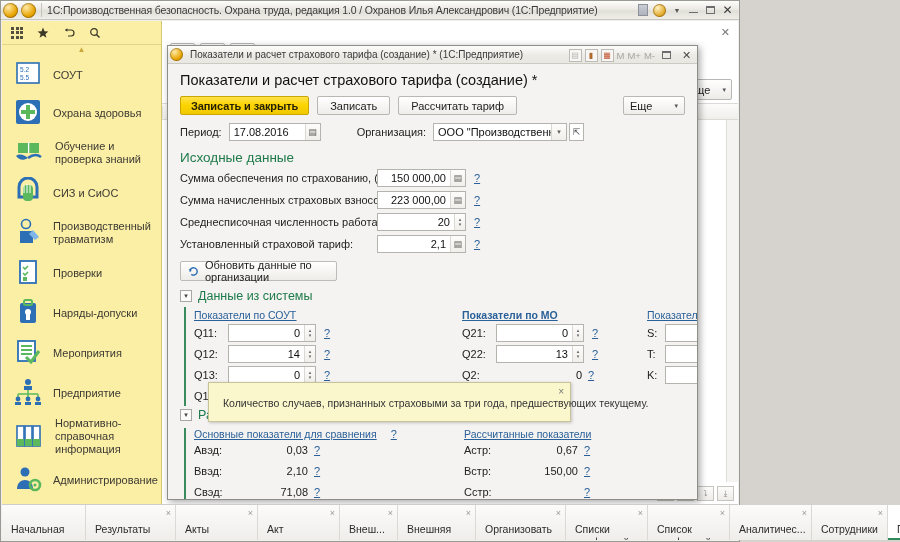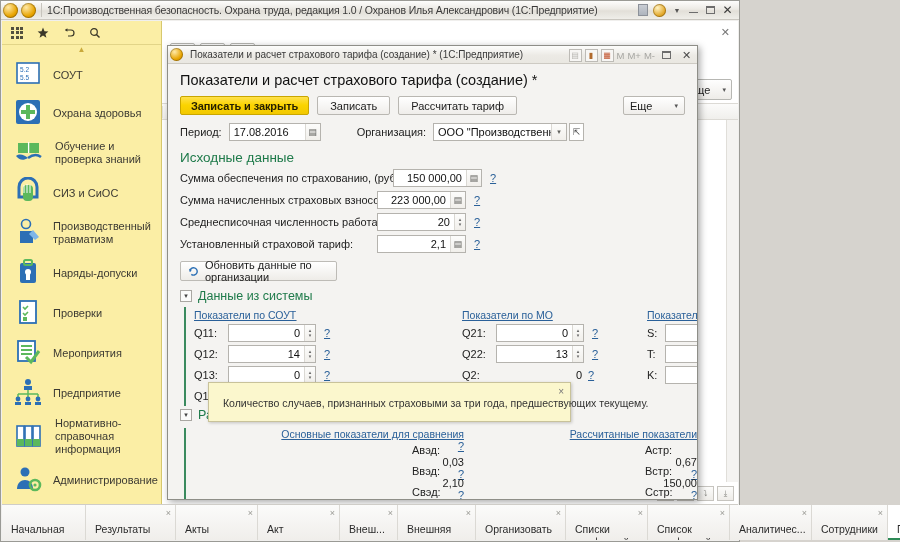--- a/index.html
+++ b/index.html
@@ -213,21 +213,21 @@
     position:relative;
   }
   .colhead{font-size:10.5px;color:#2a6099;text-decoration:underline;white-space:nowrap;}
   .grid3{ display:grid; grid-template-columns:268px 185px auto; }
   .gcell{ display:flex; align-items:center; height:21px;}
   .gcell .klbl{ width:34px; font-size:11px; color:#222;}
   .mini-inp{ width:88px; }
   .flat-val{ width:88px; text-align:right; font-size:11px; color:#111; padding-right:2px;}
   #calcsec { margin:4px 0 0 16px; border-left:2px solid #3a8a5e; padding-left:8px;}
   .grid2{ display:grid; grid-template-columns:270px auto; }
-  .rcell{ display:flex; align-items:flex-end; height:21px; font-size:11px; color:#222;flex-direction:column;}
+  .rcell{ display:flex; align-items:flex-start; height:21px; font-size:11px; color:#222;}
   .rcell .rl{ width:52px;}
   .rcell .rv{ width:62px; text-align:right;}
   #tooltip{
     position:absolute; left:40px; top:318px; width:363px; height:40px;
     background:#fbf7cd; border:1px solid #c8c29a;
     box-shadow:1px 1px 3px rgba(0,0,0,.2);
     font-size:10.5px; color:#333;
   }
   #tooltip .tt-txt{ padding:14px 0 0 14px; white-space:nowrap;}
   #tooltip .tt-x{ position:absolute; right:6px; top:3px; font-size:10px; color:#777;}
@@ -369,39 +369,39 @@
             <path d="M7 14h13v12H7z" fill="#2c6fb5"></path>
             <path d="M20 13l6 7-4 3-6-6z" fill="#7fb6e8"></path>
           </svg>
         </span>
         <span class="lbl">Производственный травматизм</span>
       </div>
 
       <div class="nav-item">
         <span class="navsvg">
           <svg width="30" height="30" viewBox="0 0 30 30">
+            <rect x="7" y="4" width="16" height="22" fill="#fff" stroke="#2c6fb5" stroke-width="1.8"></rect>
+            <path d="M10 10l2 2 3-3" stroke="#5cb85c" stroke-width="1.6" fill="none"></path>
+            <path d="M10 16l2 2 3-3" stroke="#5cb85c" stroke-width="1.6" fill="none"></path>
+            <rect x="10" y="20" width="4" height="4" fill="#5cb85c"></rect>
+          </svg>
+        </span>
+        <span class="lbl">Проверки</span>
+      </div>
+
+      <div class="nav-item">
+        <span class="navsvg">
+          <svg width="30" height="30" viewBox="0 0 30 30">
             <rect x="7" y="6" width="16" height="20" rx="2" fill="#2c6fb5"></rect>
             <rect x="11" y="3" width="8" height="5" rx="1.5" fill="none" stroke="#5cb85c" stroke-width="2"></rect>
             <circle cx="15" cy="15" r="3" fill="#fff"></circle>
               <rect x="13" y="17" width="4" height="6" fill="#fff"></rect>
           </svg>
         </span>
         <span class="lbl">Наряды-допуски</span>
-      </div>
-
-      <div class="nav-item">
-        <span class="navsvg">
-          <svg width="30" height="30" viewBox="0 0 30 30">
-            <rect x="7" y="4" width="16" height="22" fill="#fff" stroke="#2c6fb5" stroke-width="1.8"></rect>
-            <path d="M10 10l2 2 3-3" stroke="#5cb85c" stroke-width="1.6" fill="none"></path>
-            <path d="M10 16l2 2 3-3" stroke="#5cb85c" stroke-width="1.6" fill="none"></path>
-            <rect x="10" y="20" width="4" height="4" fill="#5cb85c"></rect>
-          </svg>
-        </span>
-        <span class="lbl">Проверки</span>
       </div>
 
       <div class="nav-item">
         <span class="navsvg">
           <svg width="30" height="30" viewBox="0 0 30 30">
             <rect x="5" y="4" width="17" height="20" fill="#fff" stroke="#2c6fb5" stroke-width="1.8"></rect>
             <path d="M8 9h11M8 13h11M8 17h11" stroke="#5cb85c" stroke-width="1.8"></path>
             <path d="M13 20l5 5 8-11" stroke="#5cb85c" stroke-width="3" fill="none"></path>
           </svg>
         </span>
@@ -551,21 +551,21 @@
           <span class="txt">ООО "Производственное предпри</span>
           <span class="btn-side" style="font-size:7px;">▾</span>
         </span>
         <span class="inp" style="width:15px;justify-content:center;margin-left:2px;font-size:9px;color:#4a4a4a;">⇱</span>
       </div>
 
       <div class="sec-h">Исходные данные</div>
 
       <div class="frow">
         <span class="flabel" style="width:197px;">Сумма обеспечения по страхованию, (руб.):</span>
-        <span class="inp num" style="width:89px;margin-left:16px;">
+        <span class="inp num" style="width:89px;">
           <span class="txt">150 000,00</span>
           <span class="btn-side">▤</span>
         </span>
         <span class="qm">?</span>
       </div>
 
       <div class="frow">
         <span class="flabel" style="width:197px;">Сумма начисленных страховых взносов, (руб.):</span>
         <span class="inp num" style="width:89px;">
           <span class="txt">223 000,00</span>
@@ -608,21 +608,21 @@
       <div class="collapse-row">
         <span class="collapse-box">▾</span>
         <span class="collapse-lbl">Данные из системы</span>
       </div>
 
       <div id="sysdata">
         <div class="grid3">
           <div class="gcell" style="height:15px;text-decoration:underline;">
             <span class="colhead">Показатели по СОУТ</span>
           </div>
-          <div class="gcell" style="height:15px;">
+          <div class="gcell" style="height:15px;font-weight:bold;">
             <span class="colhead">Показатели по МО</span>
           </div>
           <div class="gcell" style="height:15px;">
             <span class="colhead">Показатели по страховым случаям</span>
           </div>
         </div>
 
         <div class="grid3">
           <div class="gcell">
             <span class="klbl">Q11:</span>

